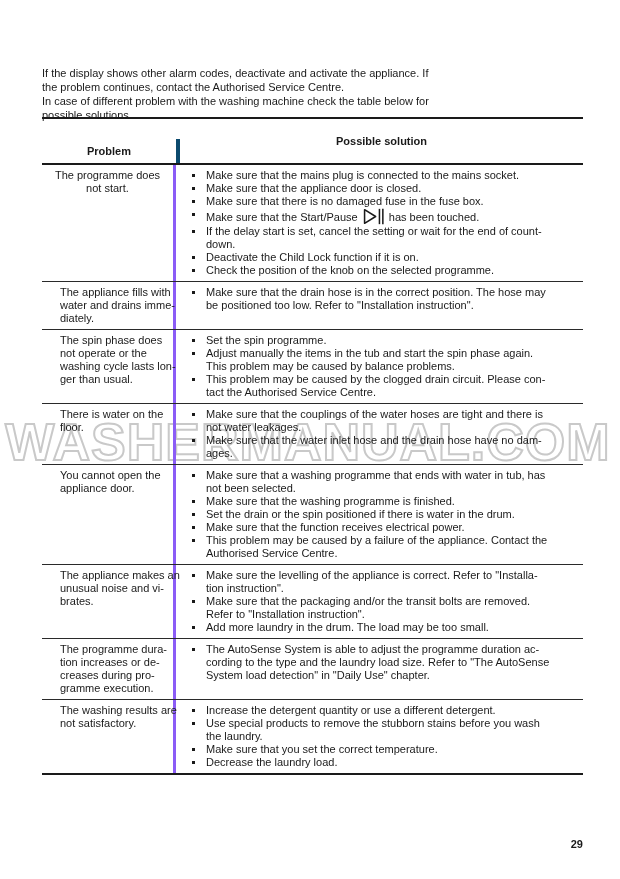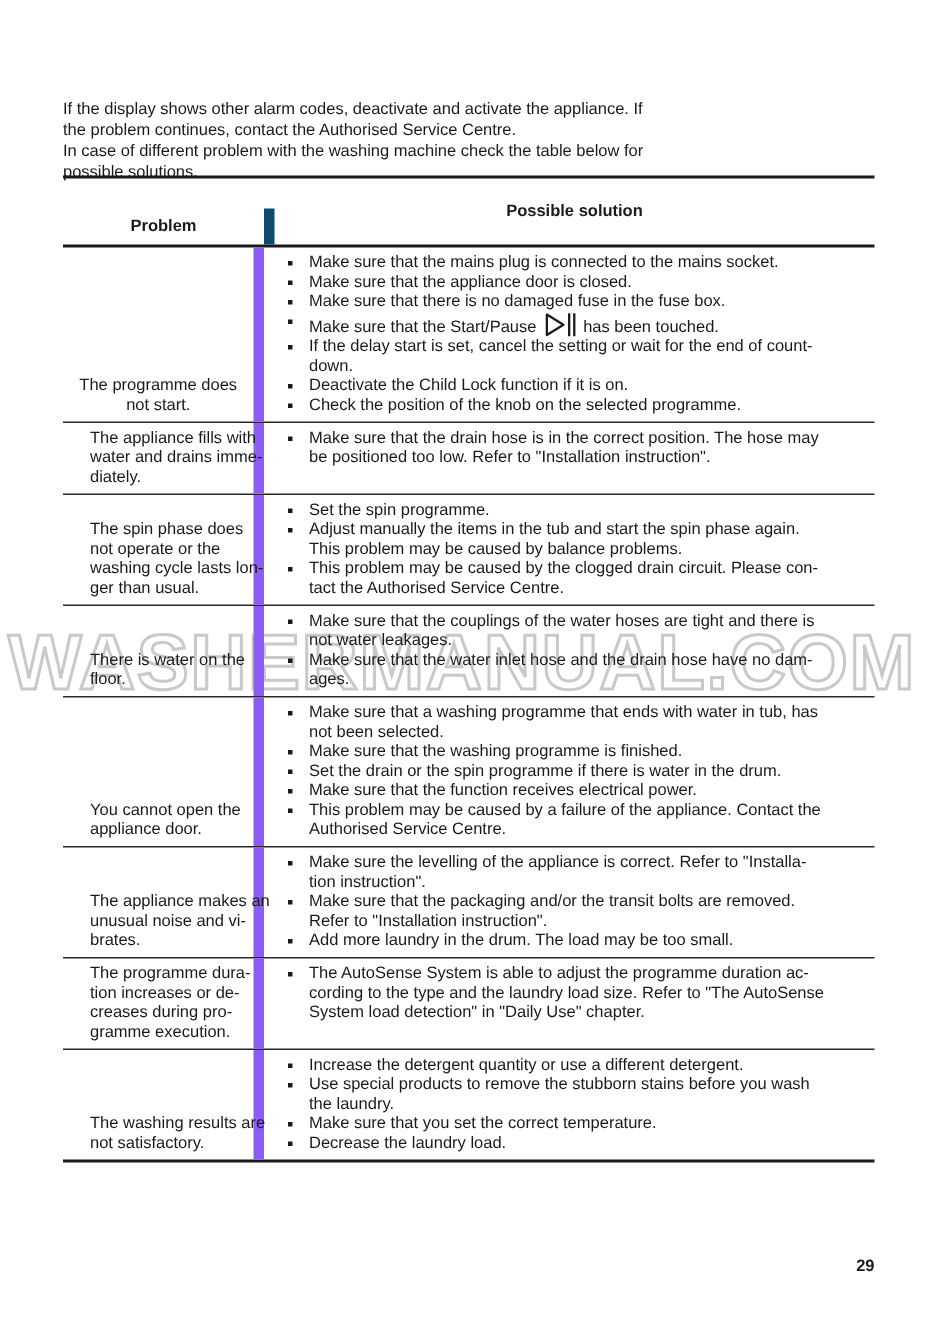--- a/index.html
+++ b/index.html
@@ -24,27 +24,27 @@
     border-top:2px solid #1a1a1a;border-bottom:2px solid #1a1a1a;
     font-size:11px;line-height:13px;
   }
   .thead{
     display:flex;border-bottom:2px solid #1a1a1a;height:44px;
   }
   .th{
     display:flex;align-items:center;justify-content:center;
     font-weight:bold;font-size:11px;
   }
-  .th.problem{width:134px;border-right:7px solid #0c4a6e;margin-top:20px;}
+  .th.problem{width:134px;border-right:4px solid #0c4a6e;margin-top:20px;}
   .th.solution{flex:1;}
   .trow{display:flex;border-bottom:1px solid #2a2a2a;}
   .trow:last-child{border-bottom:none;}
   .pcell{
-    width:134px;box-sizing:border-box;border-right:7px solid #8b5cf6;
-    padding:4px 1px 4px 18px;display:flex;flex-direction:column;justify-content:flex-end;
+    width:134px;box-sizing:border-box;border-right:3px solid #8b5cf6;
+    padding:4px 1px 4px 18px;display:flex;flex-direction:column;justify-content:flex-start;
     white-space:nowrap;
   }
   .pcell.center{align-items:center;text-align:center;padding-left:2px;padding-right:2px;}
   .scell{flex:1;padding:4px 6px 4px 0;}
   .item{position:relative;padding-left:30px;}
   .bullet{
     position:absolute;left:16px;top:5px;width:3px;height:3px;background:#1a1a1a;display:block;
   }
   .itext{white-space:nowrap;display:block;}
   .sp-icon{display:inline-block;vertical-align:-4px;margin:0 1px;}
@@ -160,21 +160,21 @@
               <div class="item">
                 <span class="bullet"></span>
                 <span class="itext">Make sure that a washing programme that ends with water in tub, has<br>not been selected.</span>
               </div>
               <div class="item">
                 <span class="bullet"></span>
                 <span class="itext">Make sure that the washing programme is finished.</span>
               </div>
               <div class="item">
                 <span class="bullet"></span>
-                <span class="itext">Set the drain or the spin programme if there is water in the drum.</span>
+                <span class="itext">Set the drain or the spin positioned if there is water in the drum.</span>
               </div>
               <div class="item">
                 <span class="bullet"></span>
                 <span class="itext">Make sure that the function receives electrical power.</span>
               </div>
               <div class="item">
                 <span class="bullet"></span>
                 <span class="itext">This problem may be caused by a failure of the appliance. Contact the<br>Authorised Service Centre.</span>
               </div>
             </div>

